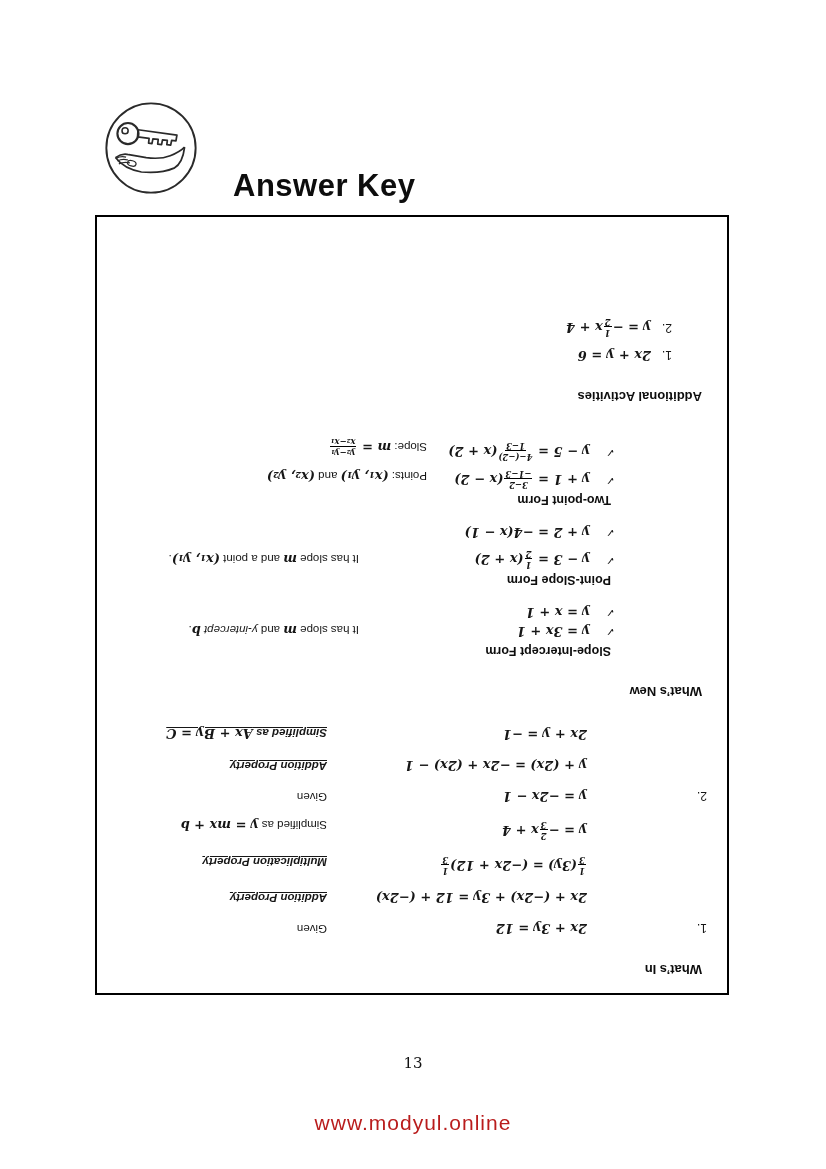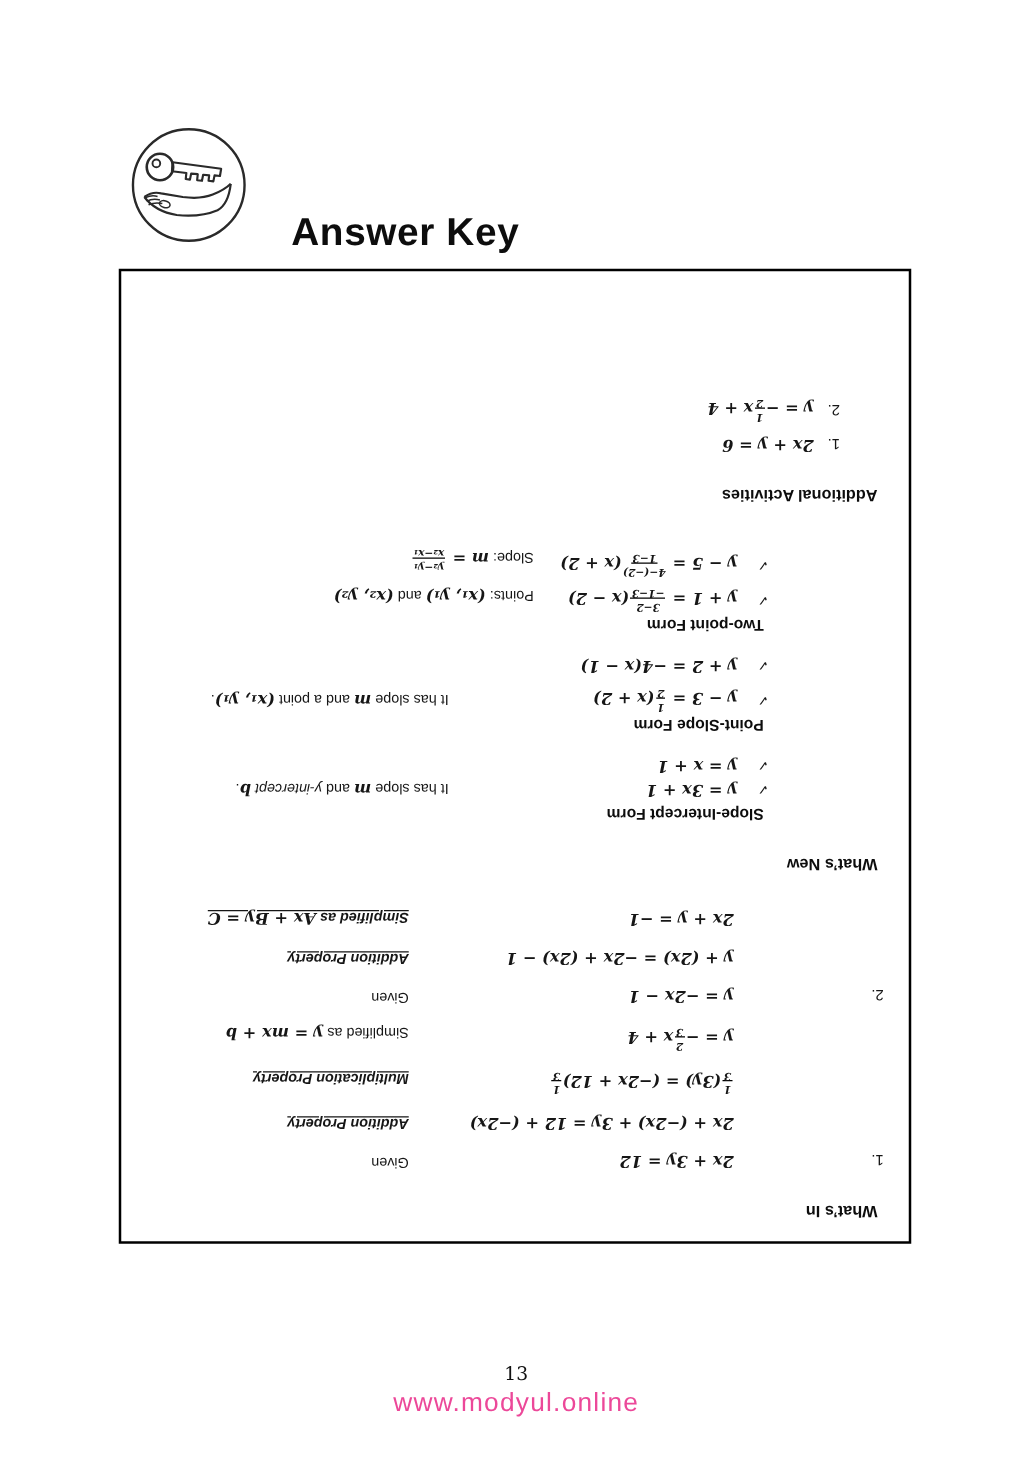--- a/index.html
+++ b/index.html
@@ -61,27 +61,27 @@
   .tok-i { font-style:italic; }
   .frac {
     display:inline-flex; flex-direction:column; align-items:center; vertical-align:middle;
     font-family:"DejaVu Serif","DejaVu Sans",serif; font-style:italic; font-weight:700;
     font-size:8.5px; line-height:1.15; margin:0 1px; transform:translateY(-1px);
   }
   .frac .den { border-top:1px solid #000; padding:0 1px; }
 
   
   .page-number {
-    position:absolute; left:0; right:0; top:1090px; text-align:center;
+    position:absolute; left:0; right:0; top:1054px; text-align:center;
     font-family:"DejaVu Serif", serif; font-size:15px; color:#111;
   }
   .watermark {
     position:absolute; left:0; right:0; top:1111px; text-align:center;
     font-family:"Liberation Sans", sans-serif; font-size:21px;
-    color:#ec4899; letter-spacing:1px;
+    color:#b91c1c; letter-spacing:1px;
   }
 </style>
 </head>
 <body>
 
 <div class="page">
 
   <div class="icon-badge">
     <svg viewBox="0 0 100 100" aria-hidden="true">
       <circle cx="50" cy="50" r="46.5" fill="none" stroke="#2a2a2a" stroke-width="2"></circle>

